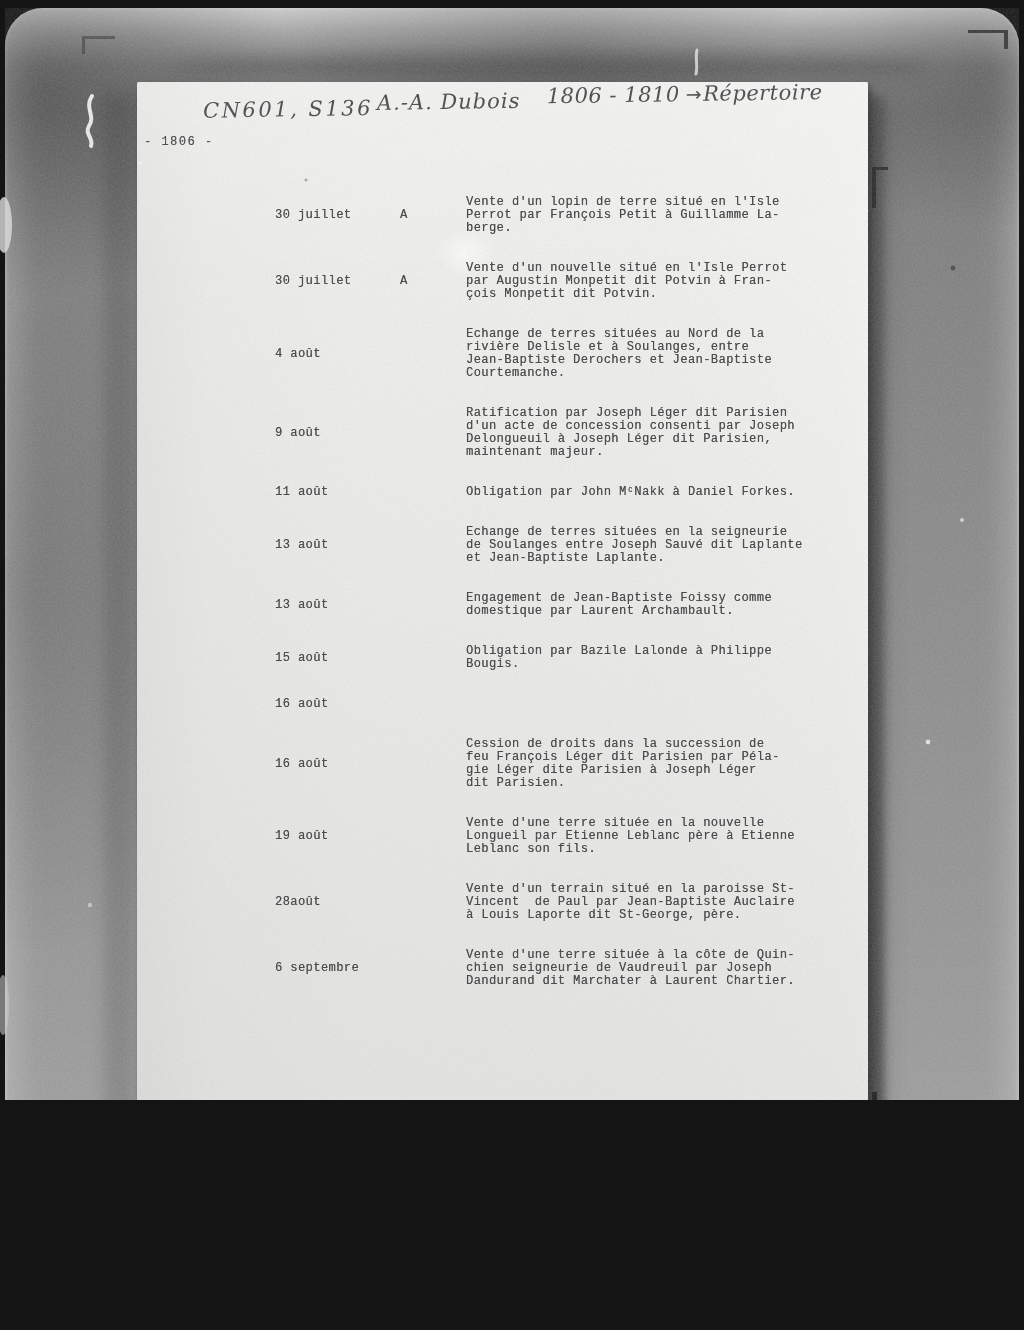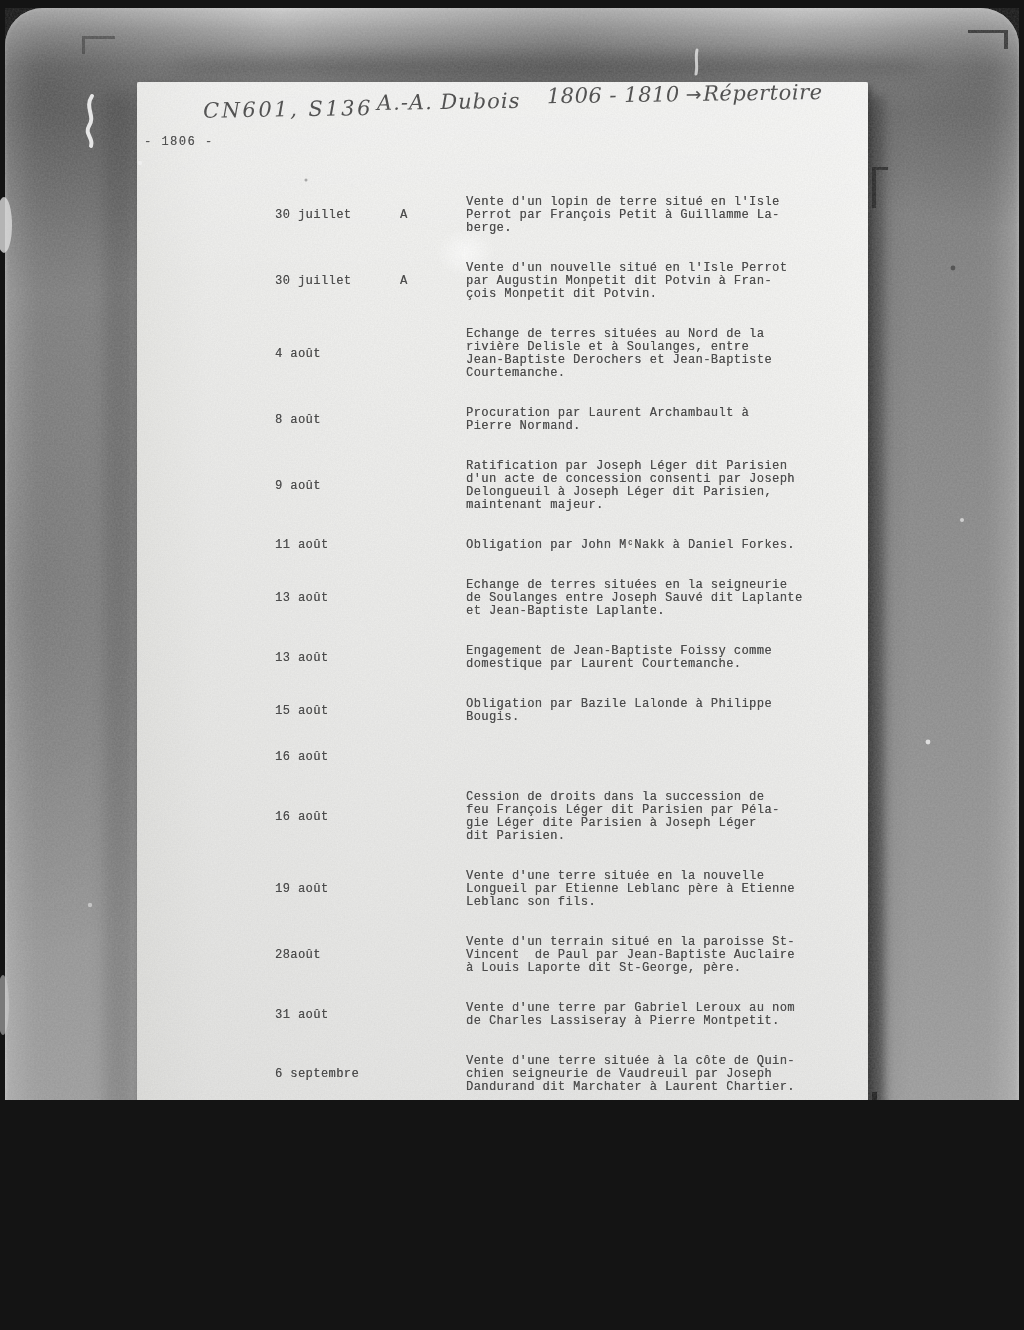--- a/index.html
+++ b/index.html
@@ -122,26 +122,20 @@
 
   <div class="entry">
     <div class="e-date">4 août</div>
     <div class="e-letter"></div>
     <div class="e-desc">Echange de terres situées au Nord de la
 rivière Delisle et à Soulanges, entre
 Jean-Baptiste Derochers et Jean-Baptiste
 Courtemanche.</div>
   </div>
 
-  <div class="entry">
-    <div class="e-date">8 août</div>
-    <div class="e-letter"></div>
-    <div class="e-desc">Procuration par Laurent Archambault à
-Pierre Normand.</div>
-  </div>
 
   <div class="entry">
     <div class="e-date">9 août</div>
     <div class="e-letter"></div>
     <div class="e-desc">Ratification par Joseph Léger dit Parisien
 d'un acte de concession consenti par Joseph
 Delongueuil à Joseph Léger dit Parisien,
 maintenant majeur.</div>
   </div>
 
@@ -156,21 +150,21 @@
     <div class="e-letter"></div>
     <div class="e-desc">Echange de terres situées en la seigneurie
 de Soulanges entre Joseph Sauvé dit Laplante
 et Jean-Baptiste Laplante.</div>
   </div>
 
   <div class="entry">
     <div class="e-date">13 août</div>
     <div class="e-letter"></div>
     <div class="e-desc">Engagement de Jean-Baptiste Foissy comme
-domestique par Laurent Courtemanche.</div>
+domestique par Laurent Archambault.</div>
   </div>
 
   <div class="entry">
     <div class="e-date">15 août</div>
     <div class="e-letter"></div>
     <div class="e-desc">Obligation par Bazile Lalonde à Philippe
 Bougis.</div>
   </div>
 
   <div class="entry">
@@ -196,26 +190,20 @@
   </div>
 
   <div class="entry">
     <div class="e-date">28août</div>
     <div class="e-letter"></div>
     <div class="e-desc">Vente d'un terrain situé en la paroisse St-
 Vincent  de Paul par Jean-Baptiste Auclaire
 à Louis Laporte dit St-George, père.</div>
   </div>
 
-  <div class="entry">
-    <div class="e-date">31 août</div>
-    <div class="e-letter"></div>
-    <div class="e-desc">Vente d'une terre par Gabriel Leroux au nom
-de Charles Lassiseray à Pierre Montpetit.</div>
-  </div>
 
   <div class="entry">
     <div class="e-date">6 septembre</div>
     <div class="e-letter"></div>
     <div class="e-desc">Vente d'une terre située à la côte de Quin-
 chien seigneurie de Vaudreuil par Joseph
 Dandurand dit Marchater à Laurent Chartier.</div>
   </div>
 </div>
   </div>

